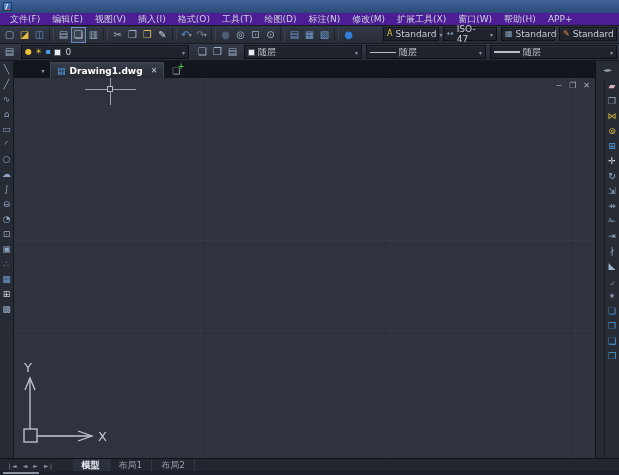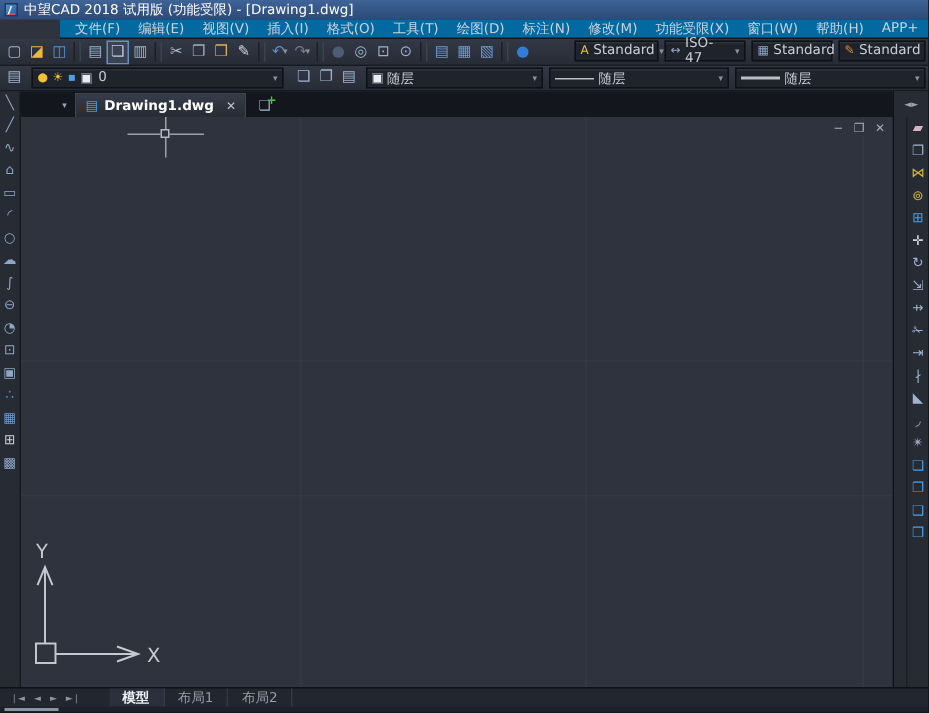--- a/index.html
+++ b/index.html
@@ -14,22 +14,22 @@
   .titlebar {
     height:13px; flex:0 0 13px; display:flex; align-items:center; gap:4px;
     padding-left:3px; background:linear-gradient(#3f6497,#2c4a77);
     color:#fff; font-size:9px; white-space:nowrap;
   }
   .appicon { width:9px; height:9px; background:linear-gradient(135deg,#5b8fd6 0%,#2c5a9e 100%);
     border:1px solid #1d3a66; position:relative; }
   .appicon::after { content:""; position:absolute; left:2px; top:1px; width:4px; height:5px;
     border-left:1px solid #fff; border-bottom:1px solid #e05050; transform:skewX(-20deg); }
   
-  .menubar { height:13px; flex:0 0 13px; background:#0369a1; display:flex; align-items:center;
-    padding-left:4px; border-bottom:1px solid #15181f; overflow:hidden;margin-left:40px; }
+  .menubar { height:13px; flex:0 0 13px; background:#4c1d95; display:flex; align-items:center;
+    padding-left:4px; border-bottom:1px solid #15181f; overflow:hidden; }
   .mitem { padding:0 6px; height:13px; display:flex; align-items:center; color:#ccd2dc; cursor:default; }
   
   .toolbar { display:flex; align-items:center; background:linear-gradient(#323845,#272c36);
     border-bottom:1px solid #171a21; padding:0 2px; overflow:hidden; white-space:nowrap; }
   .tb1 { height:18px; flex:0 0 18px; }
   .tb2 { height:17px; flex:0 0 17px; }
   .tbtn { width:15px; height:16px; flex:0 0 15px; display:flex; align-items:center; justify-content:center;
     font-size:10px; color:#93a7c2; border:1px solid transparent; cursor:default; position:relative; }
   .tbtn.pressed { border:1px solid #6a8fc0; background:#3a4252; }
   .tbtn .g { line-height:1; }
@@ -92,21 +92,20 @@
   .bottomstrip { height:4px; flex:0 0 4px; background:#1b202a; position:relative; }
   .bottomstrip .scrollseg { position:absolute; left:3px; top:1px; width:36px; height:2px; background:#8a93a2; }
 </style>
 </head>
 <body>
 
 <div id="app">
 
   <div class="titlebar">
     <span class="appicon"></span>
-    <span>中望CAD 2018 试用版 (功能受限) - [Drawing1.dwg]</span>
   </div>
 
   <div class="menubar">
 
   <div class="mitem">
         <span class="lbl">文件(F)</span>
       </div>
       <div class="mitem">
         <span class="lbl">编辑(E)</span>
       </div>
@@ -125,21 +124,21 @@
       <div class="mitem">
         <span class="lbl">绘图(D)</span>
       </div>
       <div class="mitem">
         <span class="lbl">标注(N)</span>
       </div>
       <div class="mitem">
         <span class="lbl">修改(M)</span>
       </div>
       <div class="mitem">
-        <span class="lbl">功能受限(X)</span>
+        <span class="lbl">扩展工具(X)</span>
       </div>
       <div class="mitem">
         <span class="lbl">窗口(W)</span>
       </div>
       <div class="mitem">
         <span class="lbl">帮助(H)</span>
       </div>
       <div class="mitem">
         <span class="lbl">APP+</span>
       </div>

